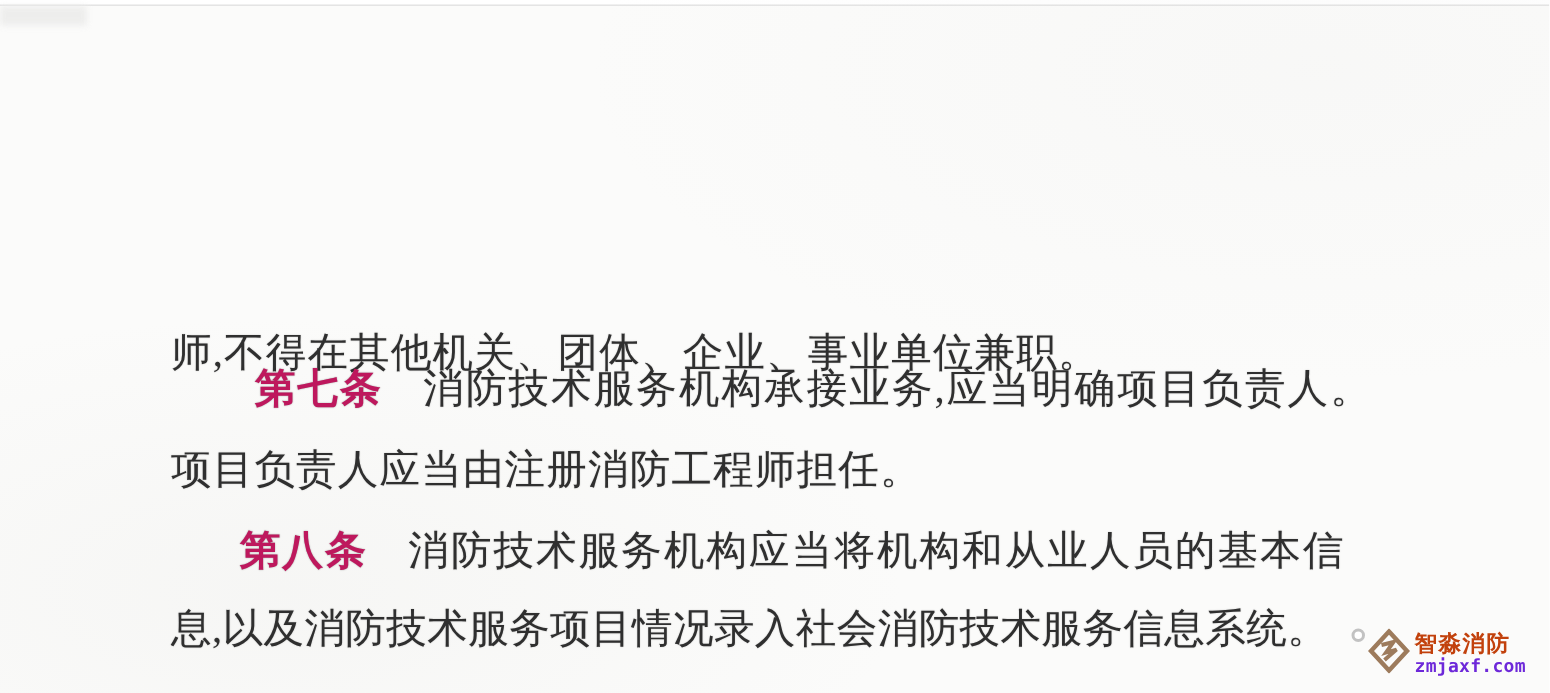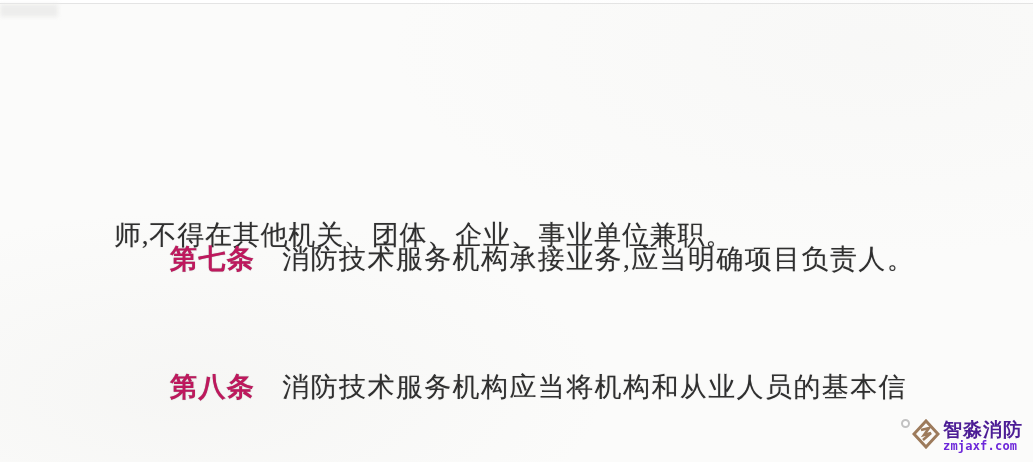--- a/index.html
+++ b/index.html
@@ -37,21 +37,21 @@
     position: absolute;
     white-space: nowrap;
     font-size: 27px;
     letter-spacing: 0.8px;
     color: #2f2f2f;
     text-shadow: 0 0 1px rgba(47,47,47,0.30);
   }
   .line-1 { left: 114px; top: 186px; margin-top: 31px; }
   .line-2 { left: 170px; top: 241px; letter-spacing: 1.4px; }
   .line-3 { left: 114px; top: 295px; }
-  .line-4 { left: 170px; top: 349px; letter-spacing: 1.4px; margin-top: 20px; }
+  .line-4 { left: 160px; top: 349px; letter-spacing: 1.4px; }
   .line-5 { left: 114px; top: 401px; letter-spacing: 0.3px; }
   .article-no {
     font-weight: 700;
     color: #be185d;
     text-shadow: 0 0 1px rgba(30,30,30,0.45);
   }
   .article-gap { display: inline-block; width: 27px; }
   .watermark {
     position: absolute;
     left: 912px; top: 419px;
@@ -59,24 +59,24 @@
     align-items: center;
     gap: 3px;
   }
   .wm-logo { flex: 0 0 auto; }
   .wm-text-col {
     display: flex; flex-direction: column;
     line-height: 1.05;
     font-family: "Liberation Sans", "DejaVu Sans", sans-serif;
   }
   .wm-brand {
-    font-size: 19px;
+    font-size: 15px;
     font-weight: 700;
     letter-spacing: 1px;
-    color: #4c1d95;
+    color: #c2410c;
   }
   .wm-site {
     font-size: 12px;
     font-weight: 700;
     font-family: "DejaVu Sans Mono", monospace;
     color: #6d28d9;
     letter-spacing: 0.2px;
   }
   .wm-circle {
     position: absolute;
@@ -96,25 +96,27 @@
   <div class="top-line"></div>
   <div class="corner-smudge"></div>
   <div class="scan-tint"></div>
 
   <div class="text-line line-1">师,不得在其他机关、团体、企业、事业单位兼职。</div>
 
   <div class="text-line line-2">
     <span class="article-no">第七条</span><span class="article-gap"></span><span>消防技术服务机构承接业务,应当明确项目负责人。</span>
   </div>
 
+  <div class="text-line line-3">项目负责人应当由注册消防工程师担任。</div>
 
   <div class="text-line line-4">
     <span class="article-no">第八条</span><span class="article-gap"></span><span>消防技术服务机构应当将机构和从业人员的基本信</span>
   </div>
 
+  <div class="text-line line-5">息,以及消防技术服务项目情况录入社会消防技术服务信息系统。</div>
 
   <div class="wm-circle"></div>
 
   <div class="watermark">
     <span class="wm-logo">
       <svg width="28" height="30" viewBox="0 0 28 30">
         <path d="M14 2 L26 15 L14 28 L2 15 Z" fill="none" stroke="#9d7b5c" stroke-width="3" stroke-linejoin="miter"></path>
         <path d="M9 11 L17 9 L12 16 L19 14 L11 21" fill="none" stroke="#9d7b5c" stroke-width="2.6" stroke-linejoin="miter"></path>
       </svg>
     </span>

